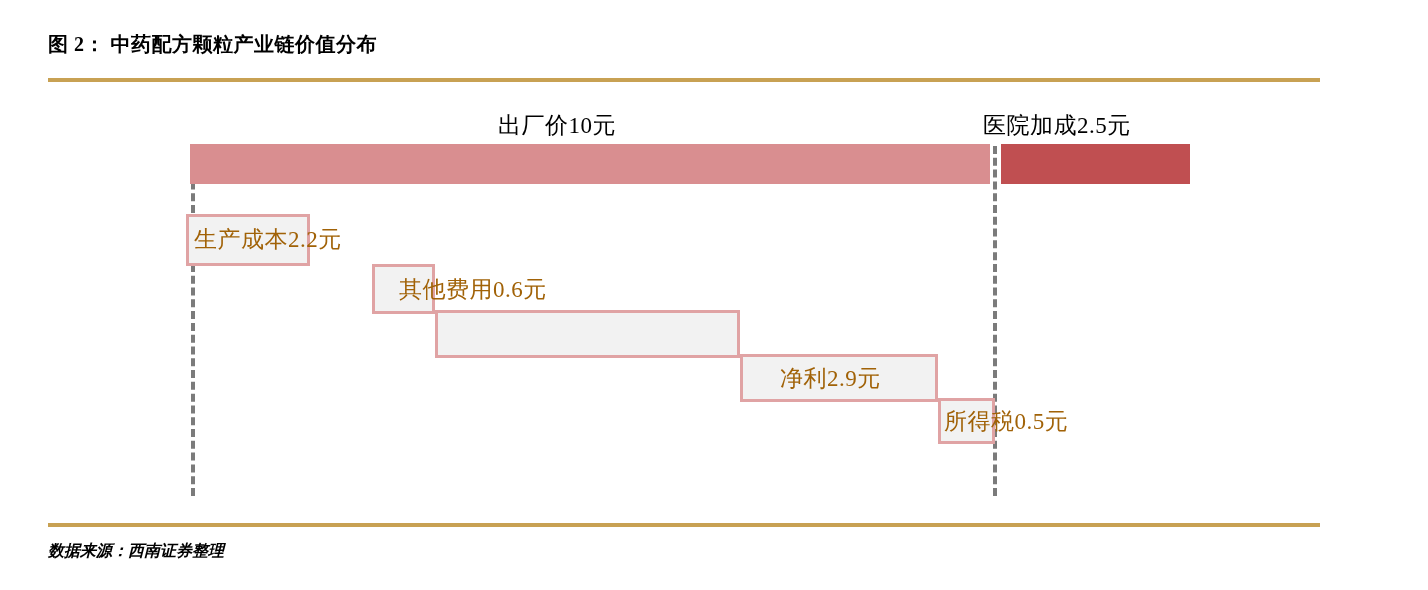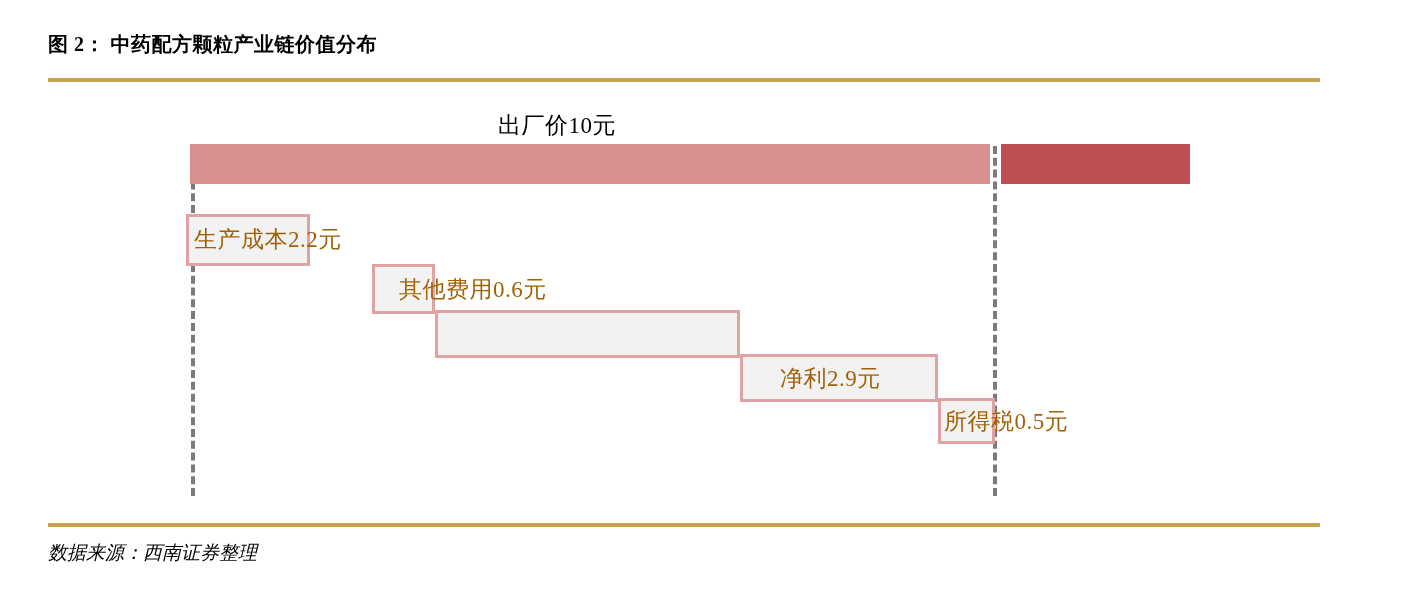--- a/index.html
+++ b/index.html
@@ -36,23 +36,23 @@
     background: #c8a153;
   }
   .rule.top { top: 78px; }
   .rule.bottom { top: 523px; }
 
   .source {
     position: absolute;
     left: 48px;
     top: 543px;
     font-family: "Liberation Serif", "DejaVu Serif", serif;
-    font-size: 19px;
+    font-size: 16px;
     font-style: italic;
-    font-weight: normal;
+    font-weight: bold;
     white-space: nowrap;
     line-height: 1;
   }
 
   
   .chart {
     position: absolute;
     left: 0;
     top: 82px;
     width: 1376px;
@@ -107,20 +107,21 @@
 
 <div class="chart">
 
   <div class="guide" style="left:191px; top:64px; height:350px;"></div>
   <div class="guide" style="left:993px; top:64px; height:350px;"></div>
 
   <div class="totalbar factory" style="left:190px; top:62px; width:800px;"></div>
   <div class="totalbar hospital" style="left:1001px; top:62px; width:189px;"></div>
 
   <div class="toplabel" style="left:498px; top:32px;">出厂价10元</div>
+  <div class="toplabel" style="left:983px; top:32px;">医院加成2.5元</div>
 
   <div class="step" style="left:186px; top:132px; width:124px; height:52px;"></div>
   <div class="step-label" style="left:194px; top:146px;">生产成本2.2元</div>
 
   <div class="step" style="left:372px; top:182px; width:63px; height:50px;"></div>
   <div class="step-label" style="left:380px; top:196px;margin-left:19px;">其他费用0.6元</div>
 
   <div class="step" style="left:435px; top:228px; width:305px; height:48px;"></div>
 
   <div class="step" style="left:740px; top:272px; width:198px; height:48px;"></div>

